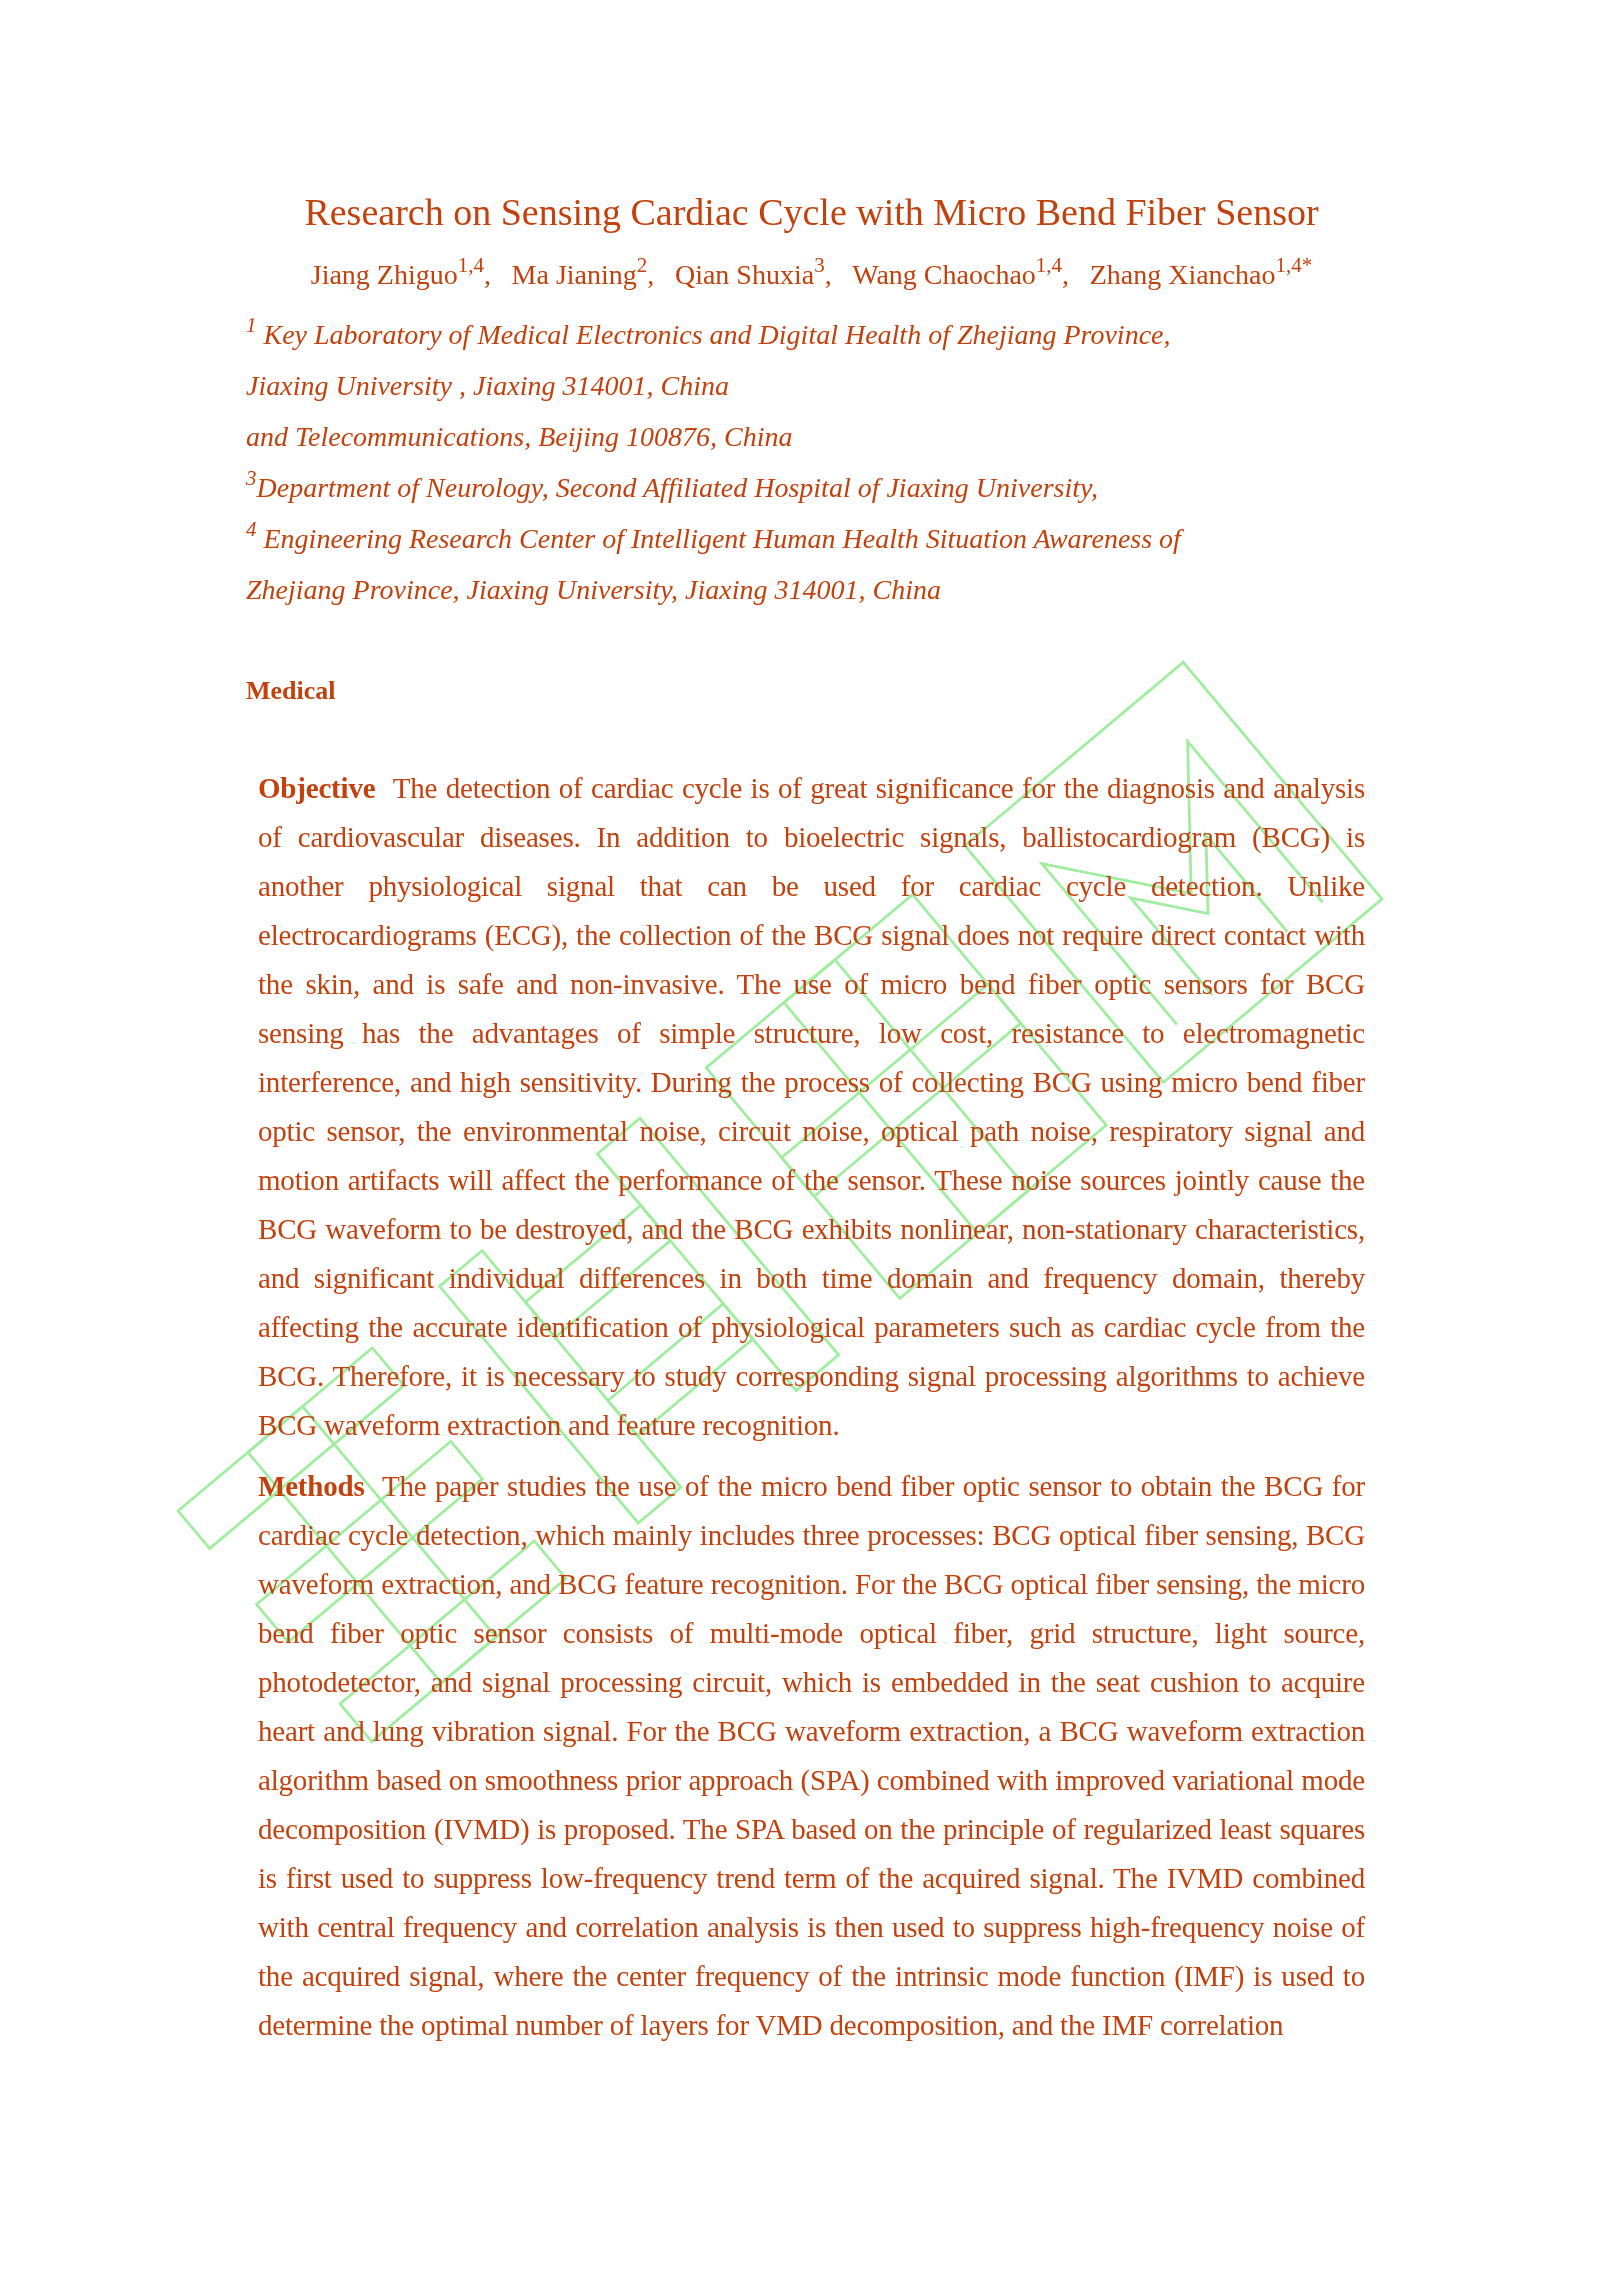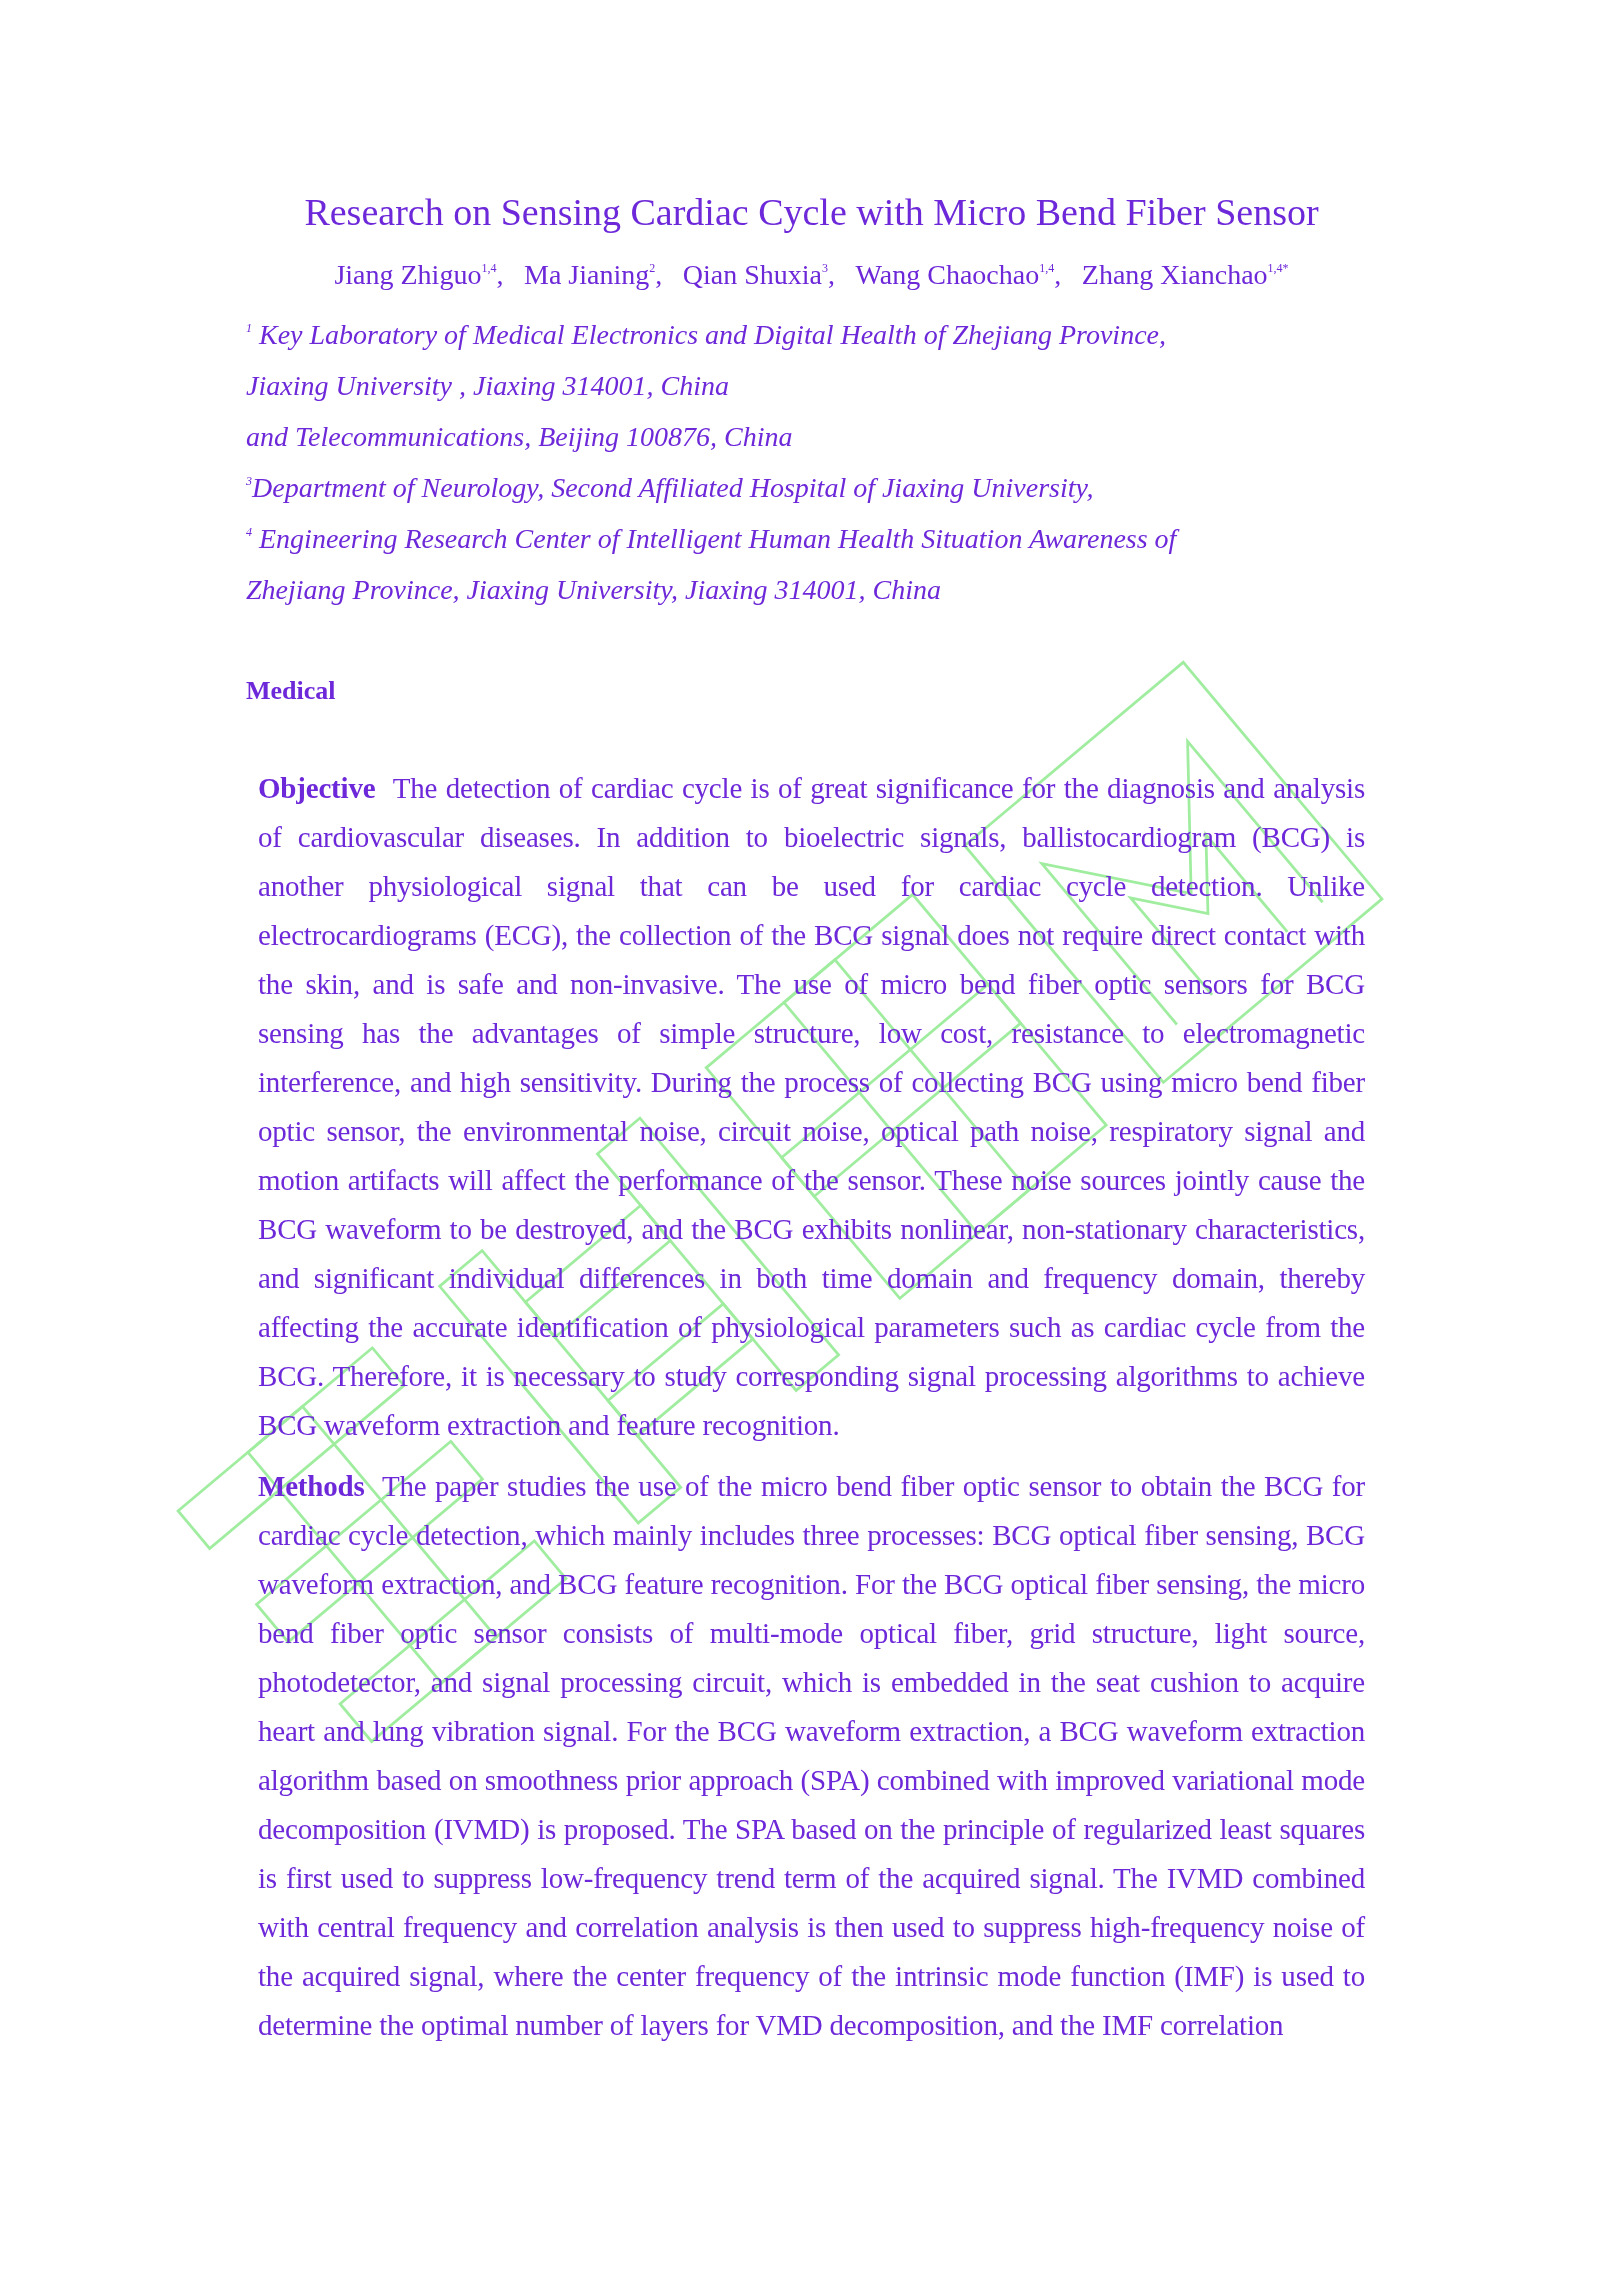--- a/index.html
+++ b/index.html
@@ -7,21 +7,21 @@
     padding: 0;
     background: #ffffff;
   }
   .page {
     position: relative;
     width: 1623px;
     height: 2295px;
     background: #ffffff;
     overflow: hidden;
     font-family: "Liberation Serif", "DejaVu Serif", serif;
-    color: #6d28d9;
+    color: #c2410c;
   }
   .watermark-layer {
     position: absolute;
     left: 0;
     top: 0;
     width: 1623px;
     height: 2295px;
     z-index: 0;
     pointer-events: none;
   }
@@ -39,21 +39,21 @@
     white-space: nowrap;
   }
   .authors {
     margin-top: 17.4px;
     font-size: 28px;
     line-height: 46px;
     text-align: center;
     white-space: nowrap;
   }
   .authors .sup, .affil-line .sup {
-    font-size: 12px;
+    font-size: 21px;
     vertical-align: 12px;
     line-height: 0;
   }
   .author-sep {
     display: inline-block;
     margin-right: 20.6px;
   }
   .affiliations {
     margin-top: 11px;
   }

